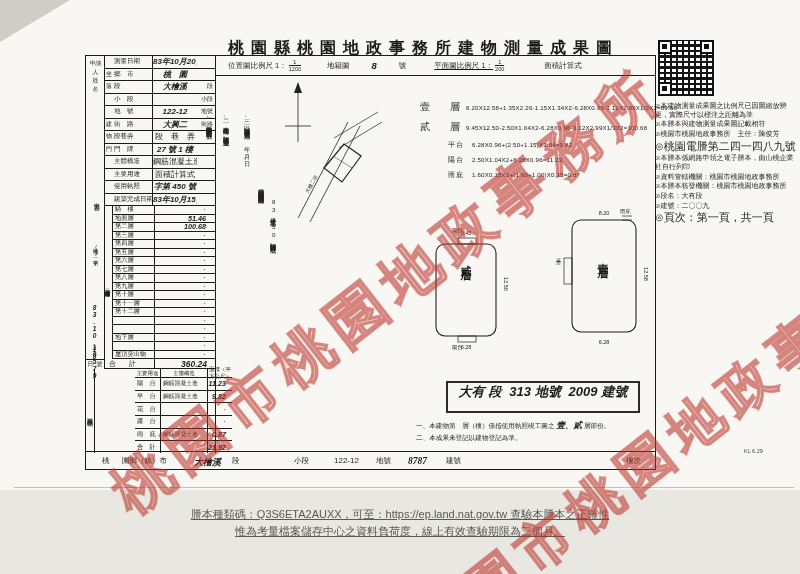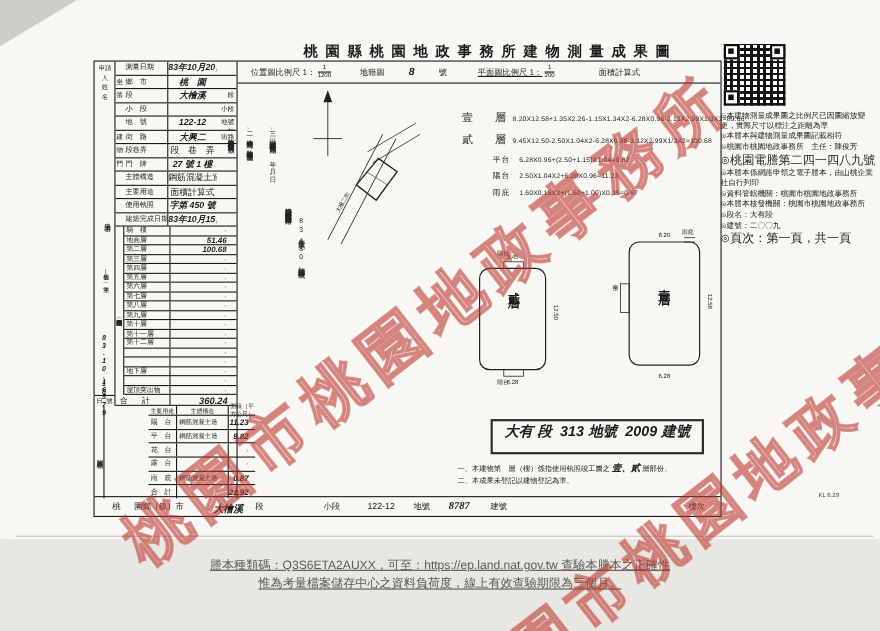--- a/index.html
+++ b/index.html
@@ -5,22 +5,22 @@
   * { box-sizing: border-box; margin: 0; padding: 0; }
   body { margin:0; background:#b9b8b4; font-family:"Liberation Sans",sans-serif; }
   #doc { position:relative; width:800px; height:574px; background:#f8f7f3; overflow:hidden; color:#1b1b1b; }
   .hw { font-style:italic; font-weight:600; }
   .vtext { writing-mode:vertical-rl; text-orientation:upright; letter-spacing:1px; }
 
   .scanband { position:absolute; left:0; right:0; top:490px; bottom:0; background:#e9e7e2; }
   .pageedge { position:absolute; left:14px; right:6px; top:487px; height:1px; background:#c4c2bd; }
   .corner { position:absolute; left:0; top:0; width:70px; height:42px; background:#cfcdc8; clip-path:polygon(0 0,100% 0,0 100%); }
 
-  .title { position:absolute; left:228px; top:38px; width:436px; text-align:center;
-           font-family:"Liberation Serif",serif; font-weight:700; font-size:13px; letter-spacing:7px; }
+  .title { position:absolute; left:228px; top:38px; width:436px; text-align:left;
+           font-family:"Liberation Serif",serif; font-weight:700; font-size:16px; letter-spacing:7px; }
 
   .formbox { position:absolute; left:85px; top:55px; width:571px; height:415px; border:1.5px solid #1a1a1a; background:transparent; }
 
   
   .scalebar { position:absolute; left:130px; right:0; top:0; height:20px; border-bottom:1px solid #1a1a1a;
               display:flex; align-items:center; font-size:7.5px; }
   .sb-item { white-space:nowrap; }
   .sb-loc { margin-left:12px; }
   .sb-cad { margin-left:24px; }
   .sb-no  { margin-left:22px; font-size:9.5px; }

